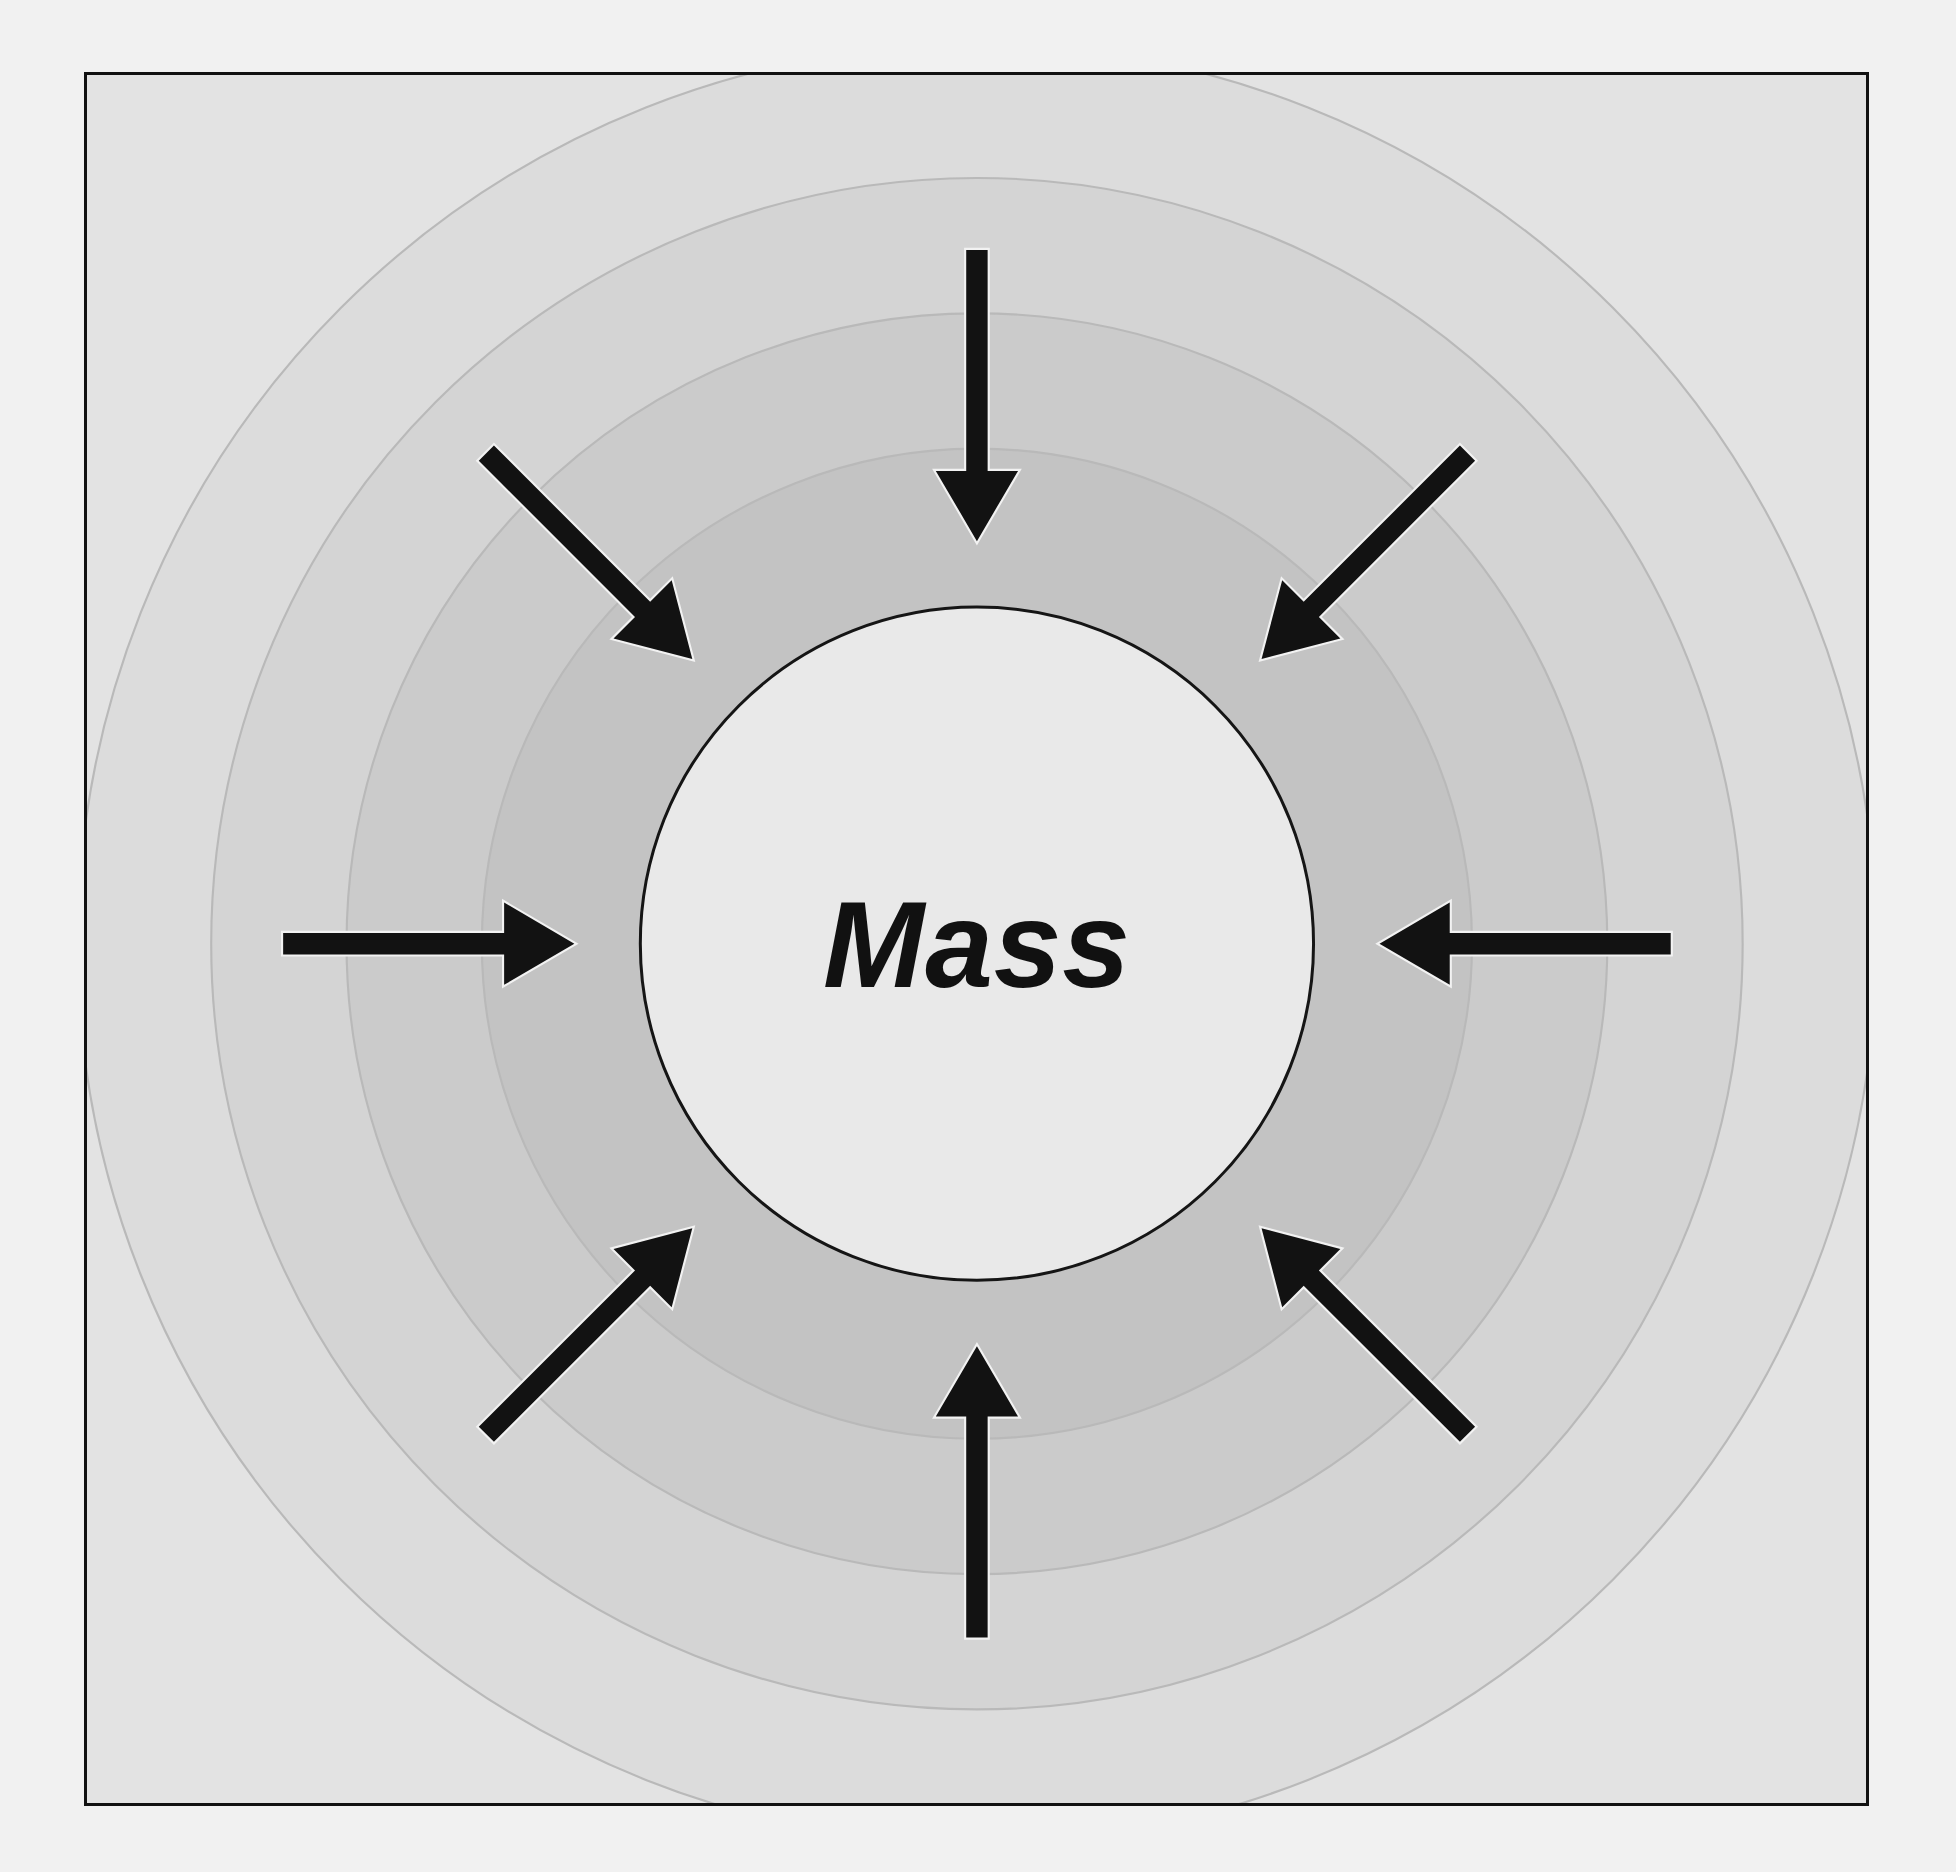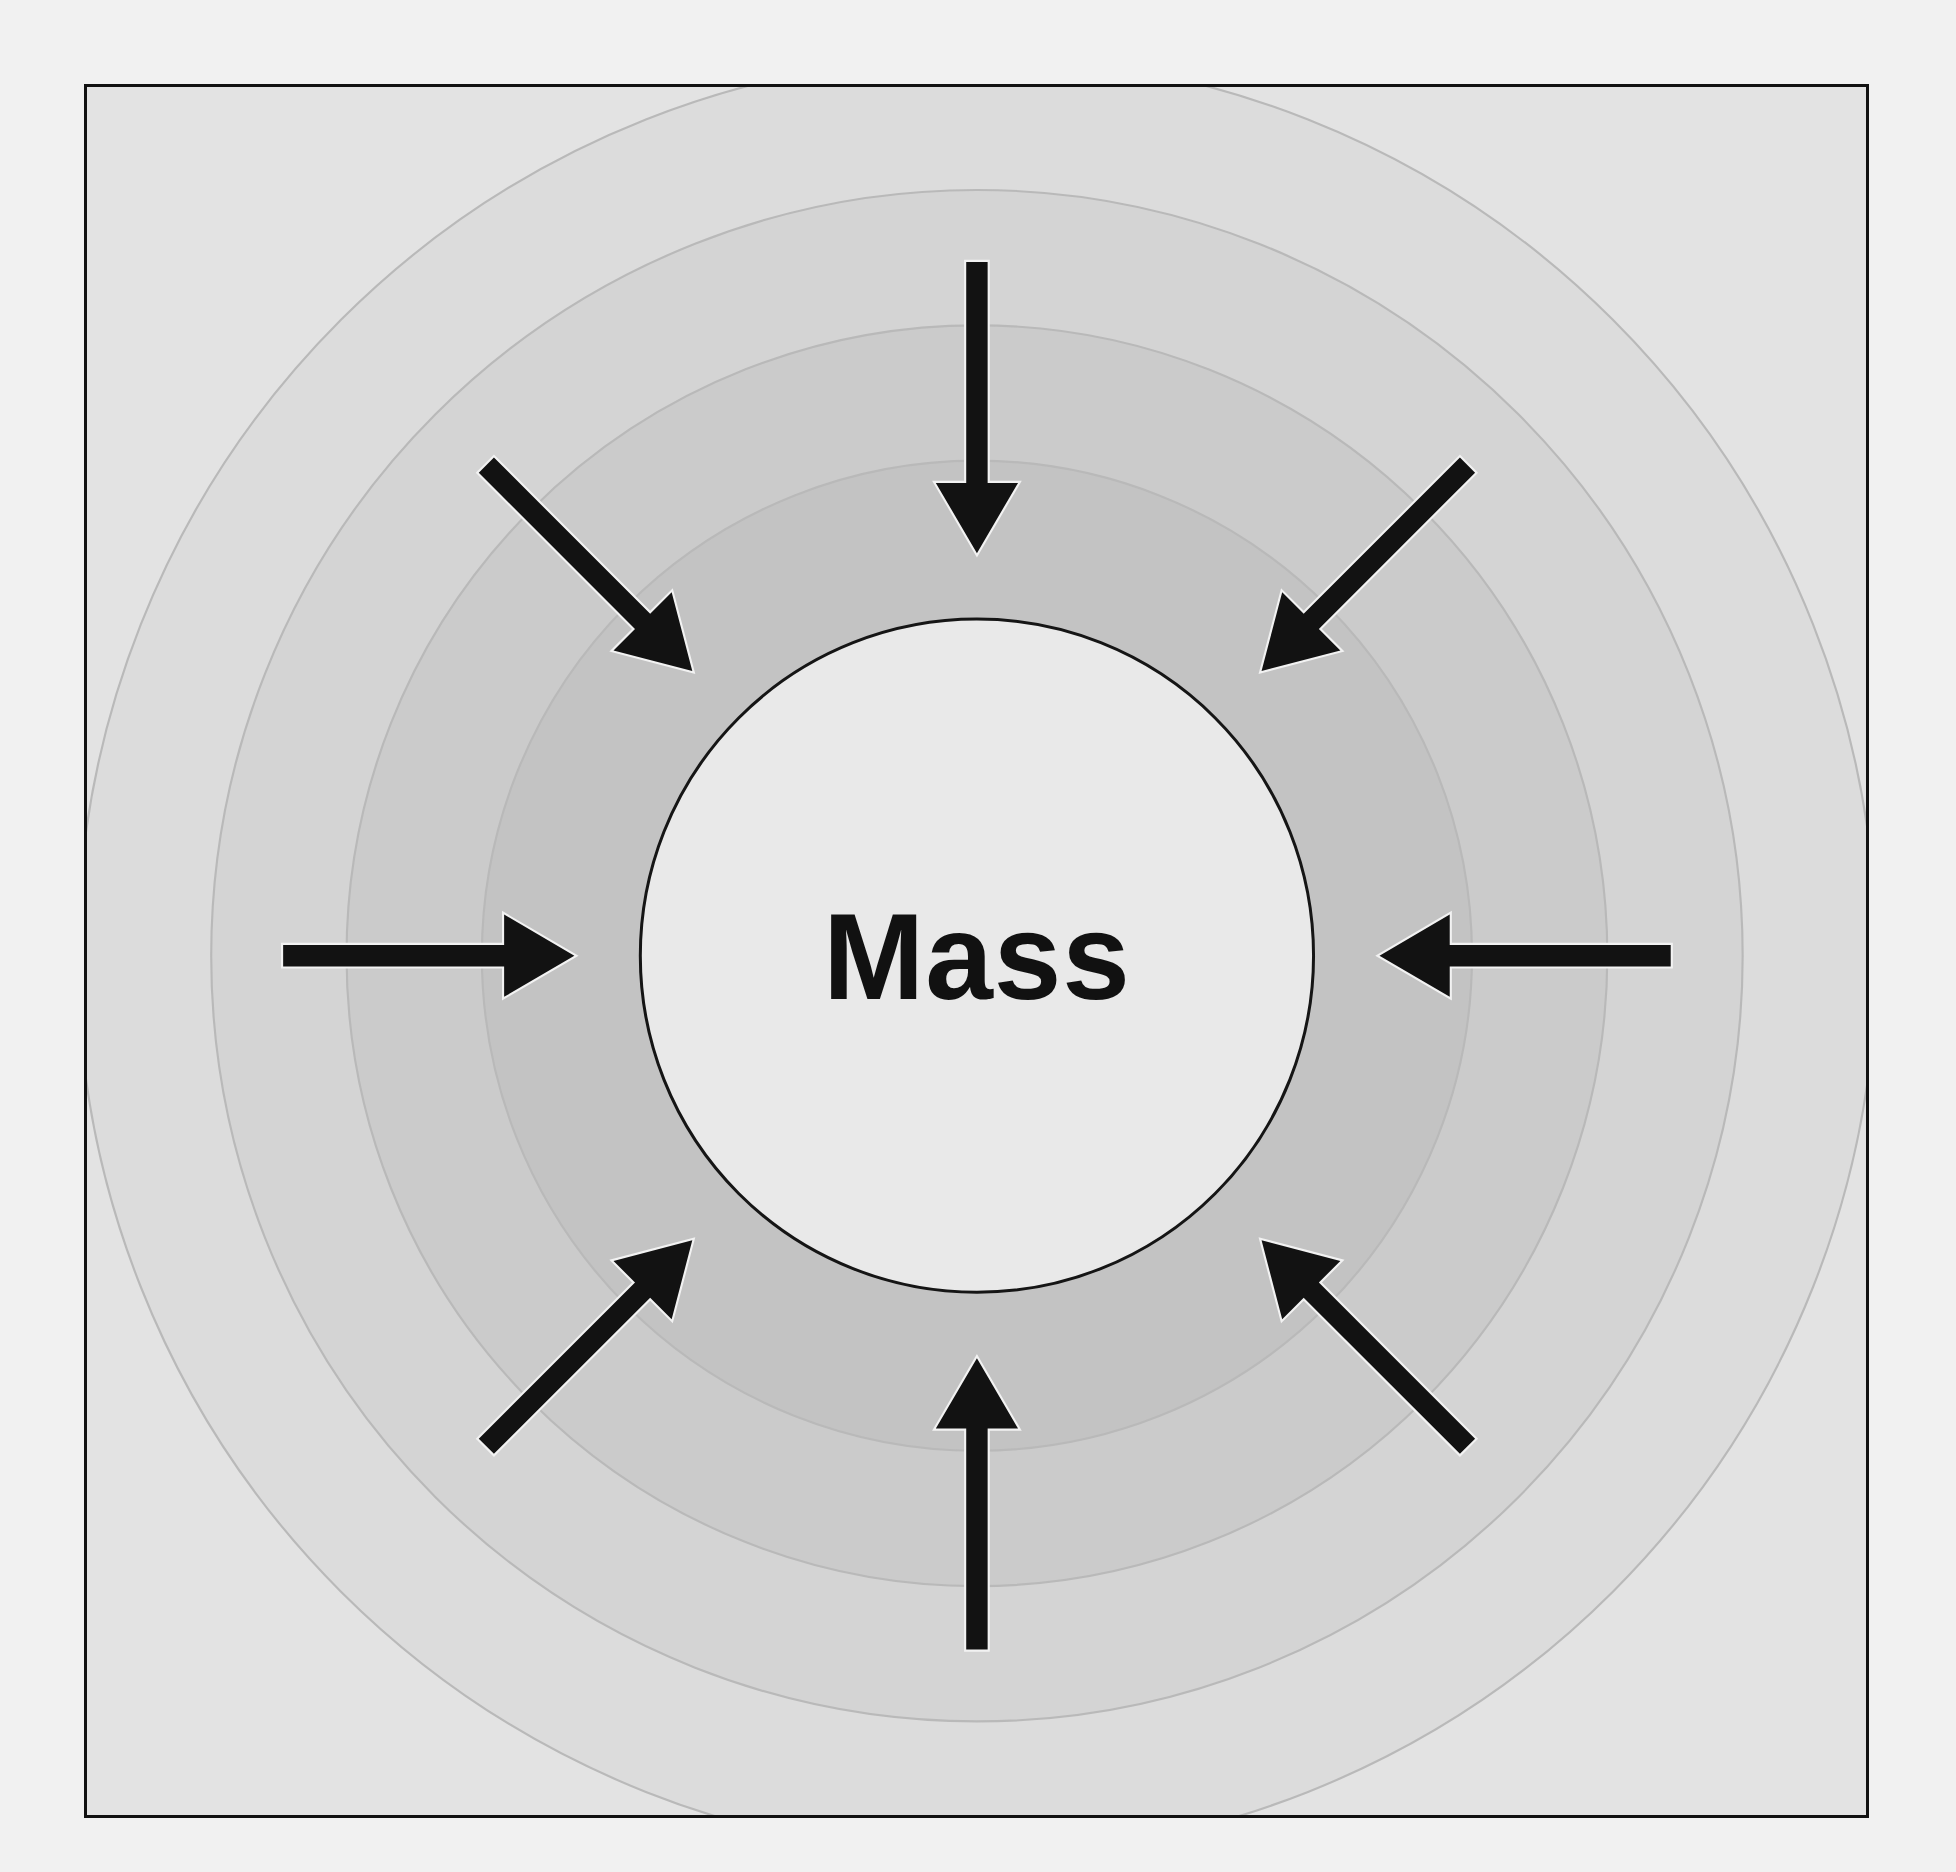--- a/index.html
+++ b/index.html
@@ -12,26 +12,27 @@
   .canvas {
     position: relative;
     width: 1956px;
     height: 1872px;
     background: #f1f1f1;
     overflow: hidden;
   }
   .frame {
     position: absolute;
     left: 84px;
-    top: 84px;
+    top: 72px;
     width: 1785px;
     height: 1734px;
     box-sizing: border-box;
     border: 3.4px solid #111111;
     background: #e3e3e3;
+    font-style: italic;
   }
   .frame svg {
     display: block;
     width: 100%;
     height: 100%;
   }
   .mass-label {
     font-family: "Liberation Sans", "DejaVu Sans", sans-serif;
     font-weight: bold;
     font-size: 142px;

